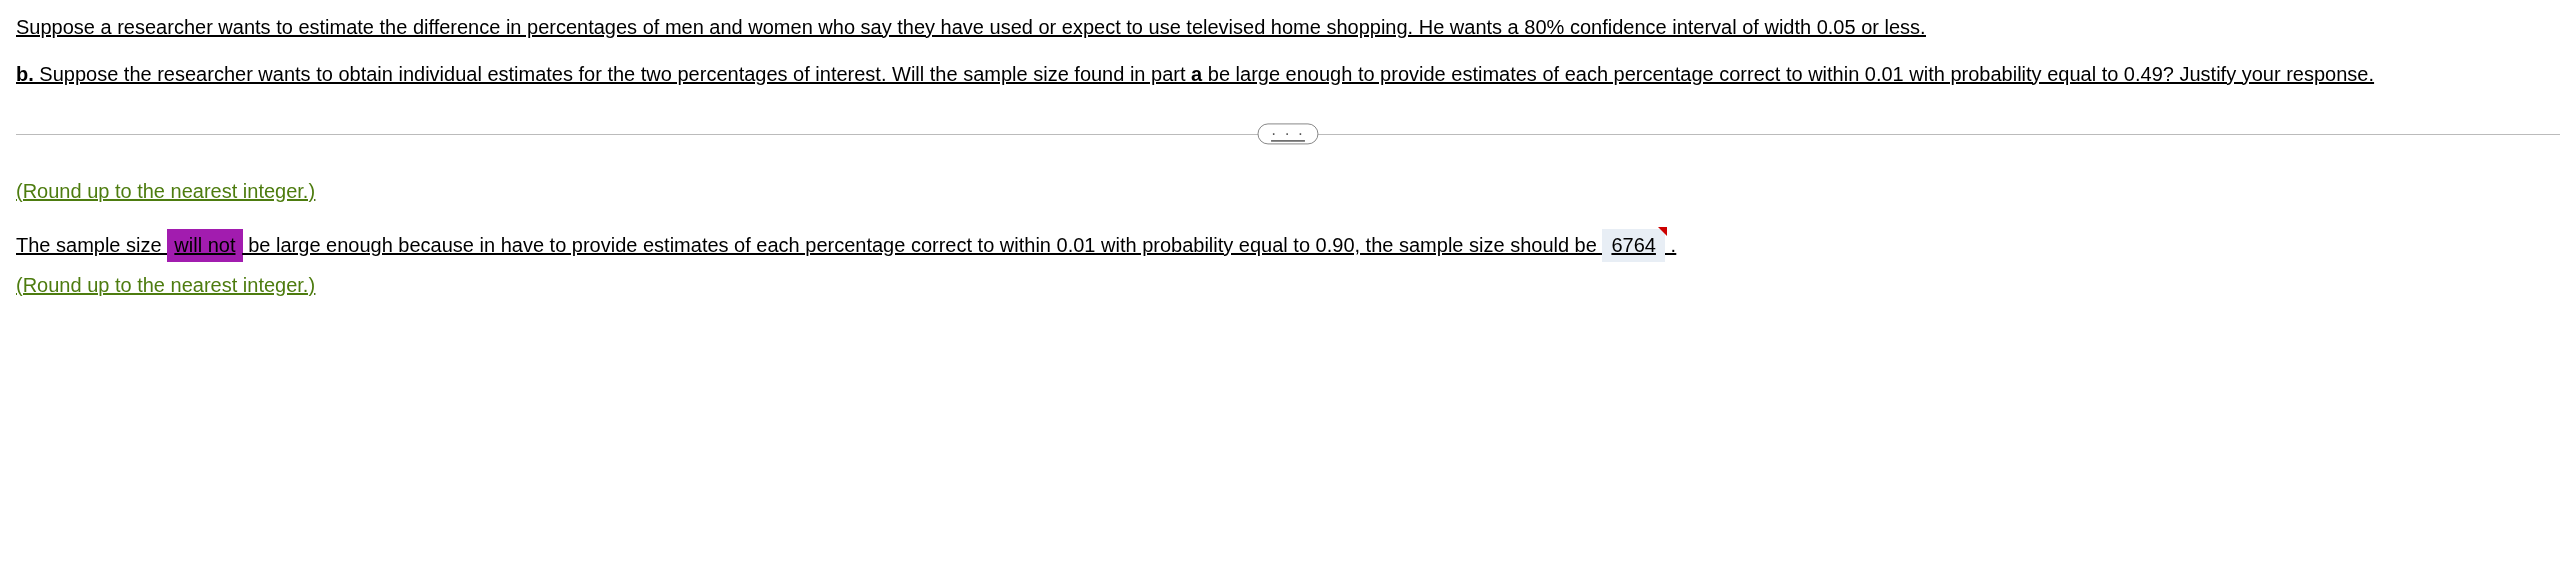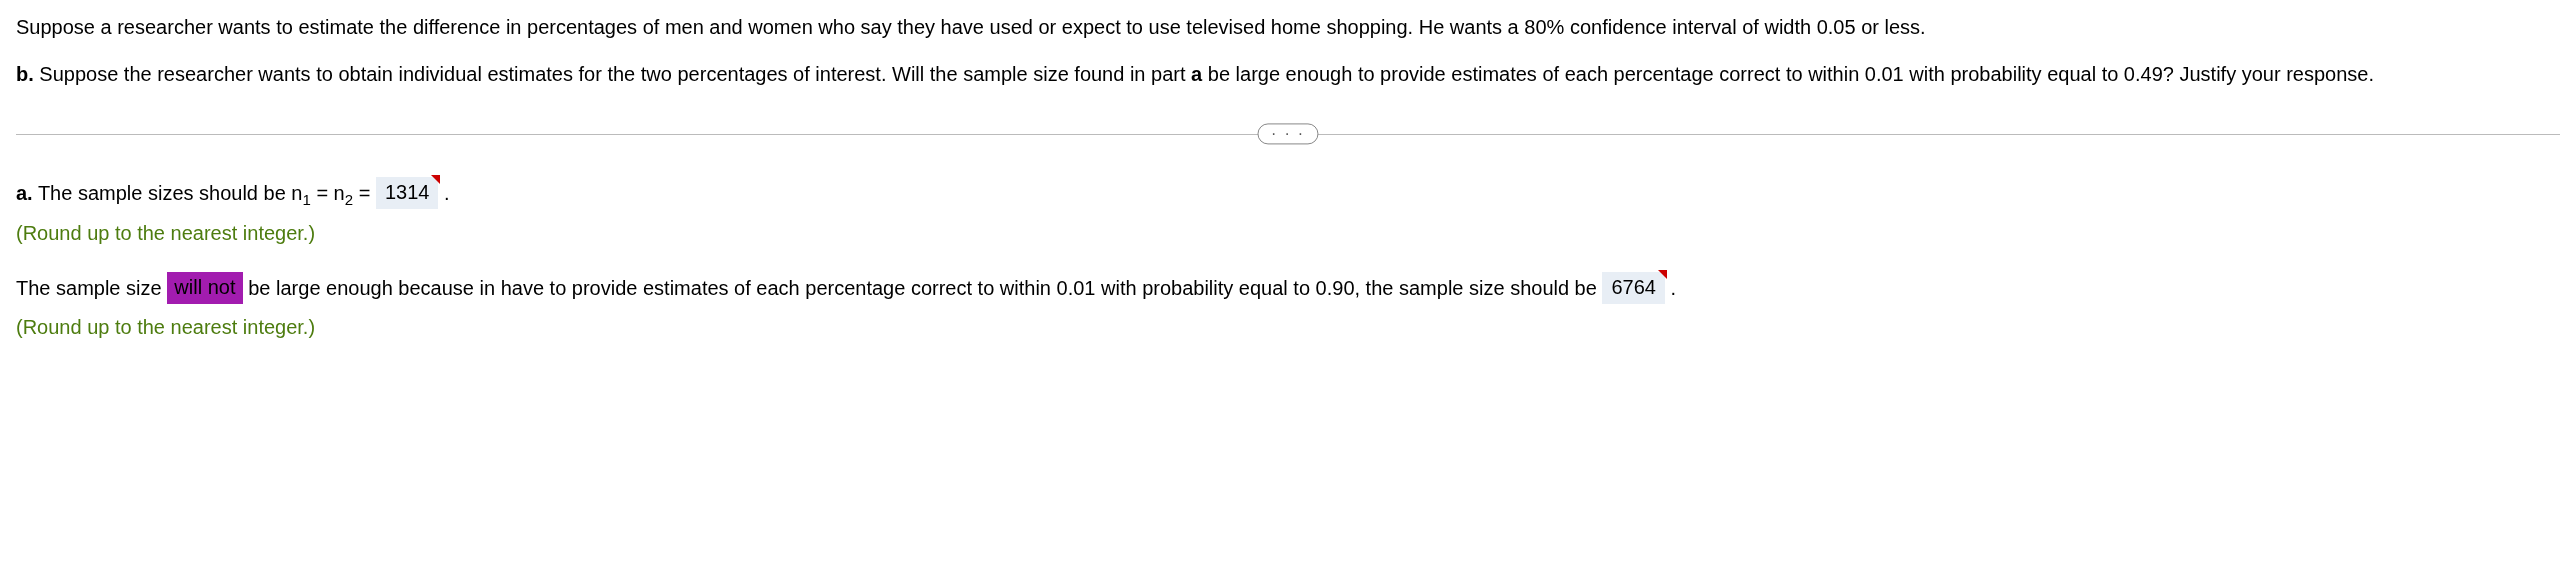--- a/index.html
+++ b/index.html
@@ -1,18 +1,19 @@
 <!DOCTYPE html>
 <html style="font-size:14.4px"><head>
   <meta charset="utf-8">
   <style>
     * {
       margin: 0;
       padding: 0;
       box-sizing: border-box;
+      text-decoration: underline;
     }
     body {
       font-family: Arial, Helvetica, sans-serif;
       font-size: 20px;
       color: #000;
       background: #fff;
       padding: 12.6px 16px;
       width: 2576px;
       line-height: 1.45;
     }
@@ -110,23 +111,20 @@
 
 <div class="separator">
   <div class="separator-line"></div>
   <div class="separator-pill">
     <span>· · ·</span>
   </div>
 </div>
 
 <div class="answer-section">
 
-  <div class="answer-line-a">
-    <b>a.</b><span> The sample sizes should be n</span><span class="sub">1</span><span> = n</span><span class="sub">2</span><span> = </span><span class="input-box">1314</span><span> .</span>
-  </div>
 
   <div class="hint">(Round up to the nearest integer.)</div>
 
 
   <div class="answer-line-b">
     <span>The sample size </span><span class="select-box"> will not </span><span> be large enough because in have to provide estimates of each percentage correct to within 0.01 with probability equal to 0.90, the sample size should be </span><span class="input-box">6764</span><span> .</span>
   </div>
 
   <div class="hint">(Round up to the nearest integer.)</div>
 

